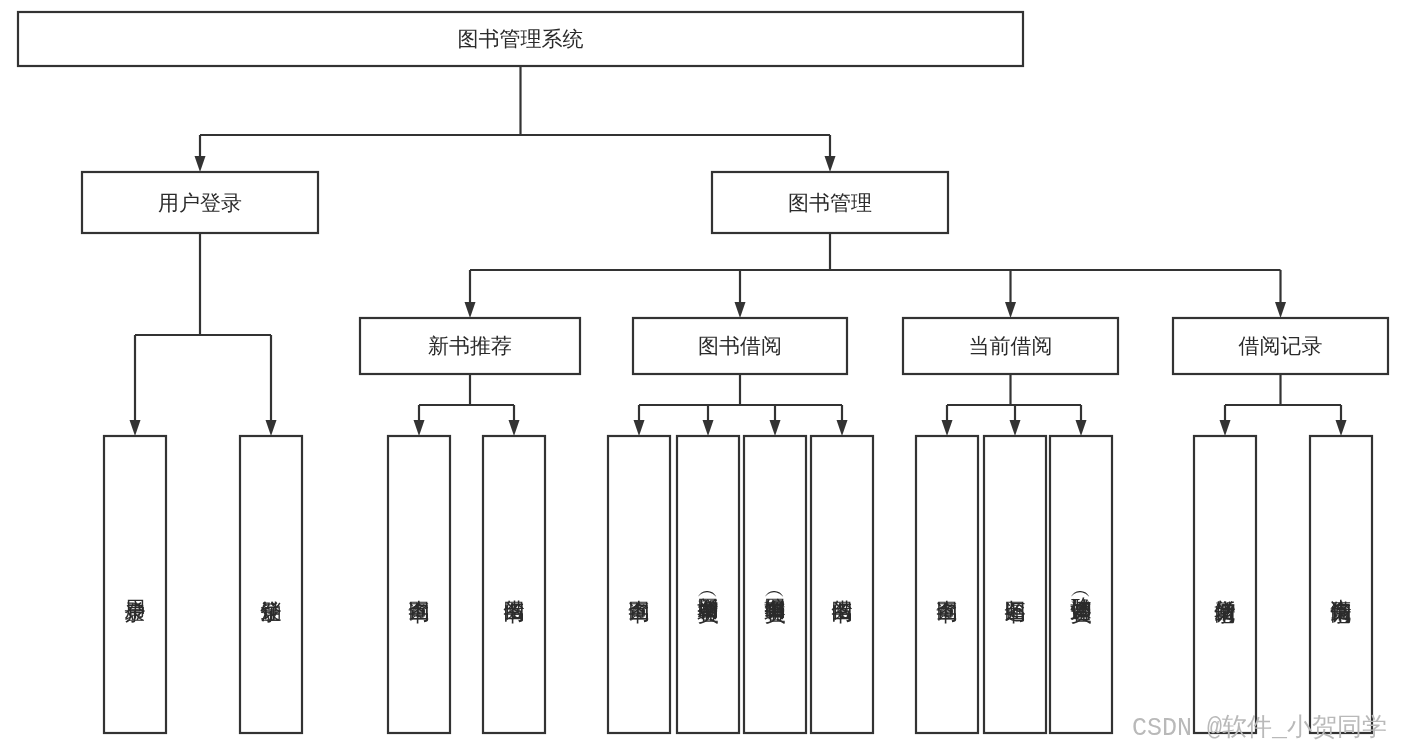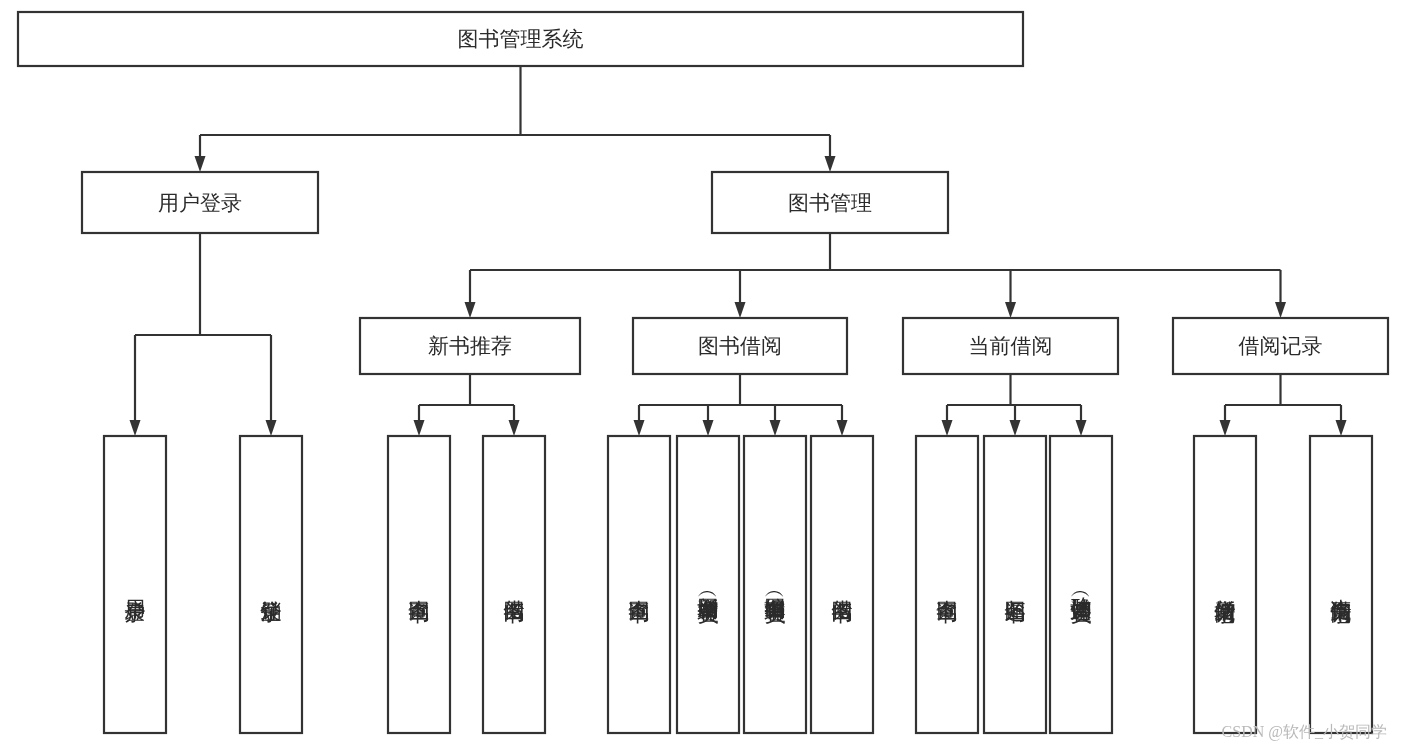--- a/index.html
+++ b/index.html
@@ -60,22 +60,22 @@
     align-items: center;
     justify-content: center;
     letter-spacing: 1px;
     white-space: nowrap;
     pointer-events: none;
   }
   .watermark {
     position: absolute;
     right: 10px;
     bottom: 4px;
-    font-family: Liberation Serif, serif;
-    font-size: 16px;
+    font-family: Liberation Mono, monospace;
+    font-size: 25px;
     color: #b9b9b9;
     white-space: nowrap;
   }
 </style>
 </head>
 <body>
 
 <div id="diagram-root">
 
   <svg class="flow" id="flow-svg" viewBox="0 0 1405 747">

